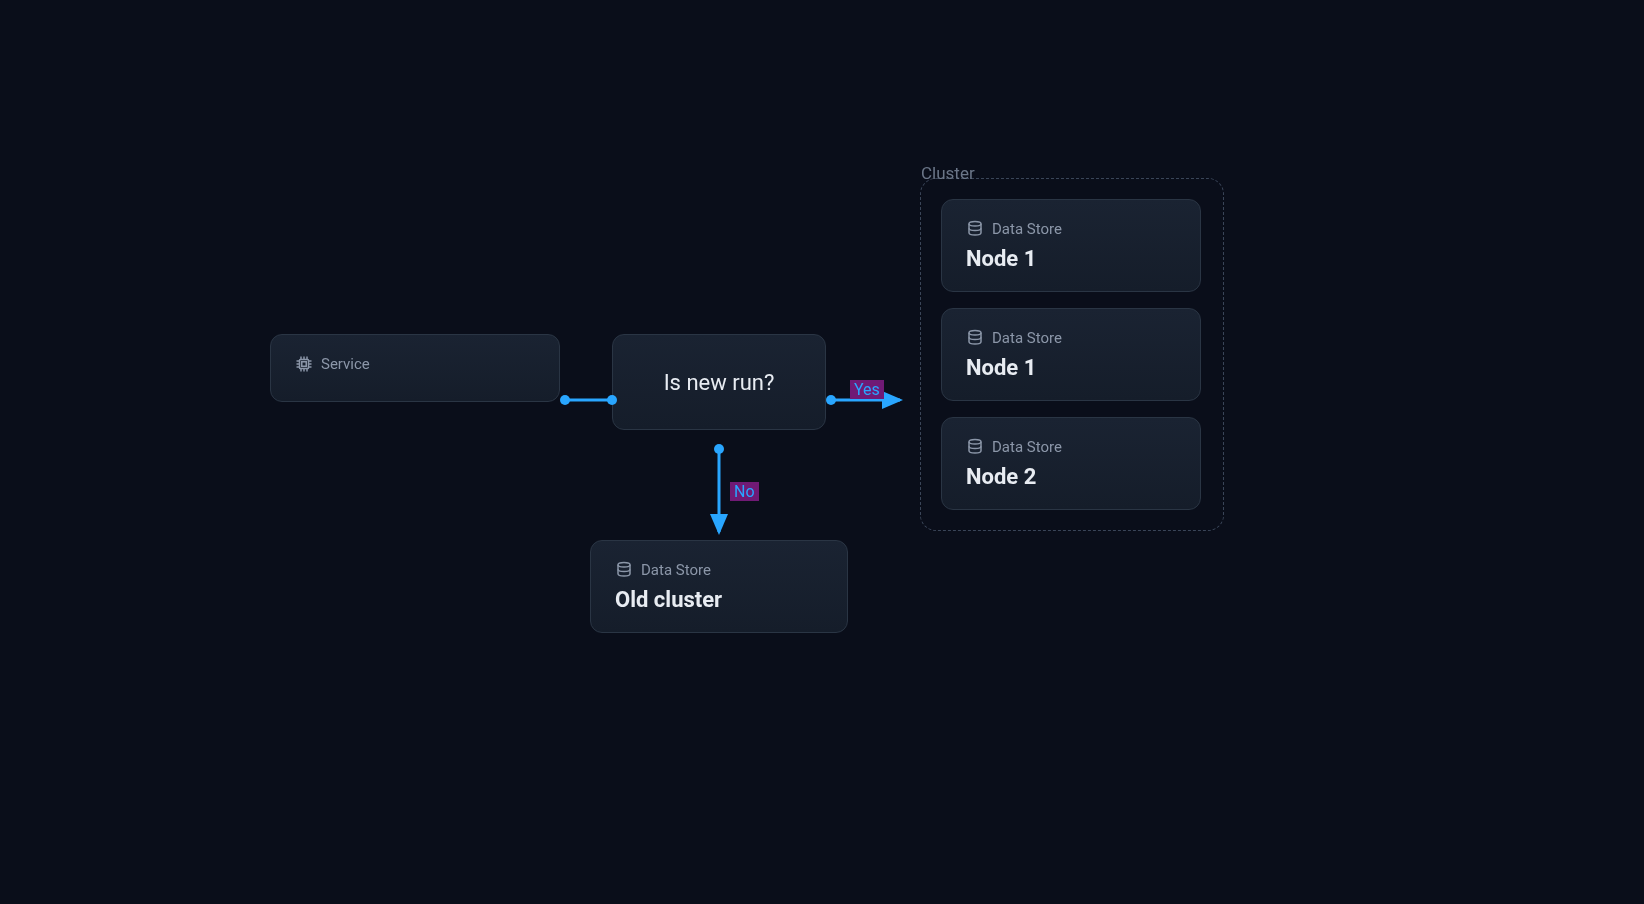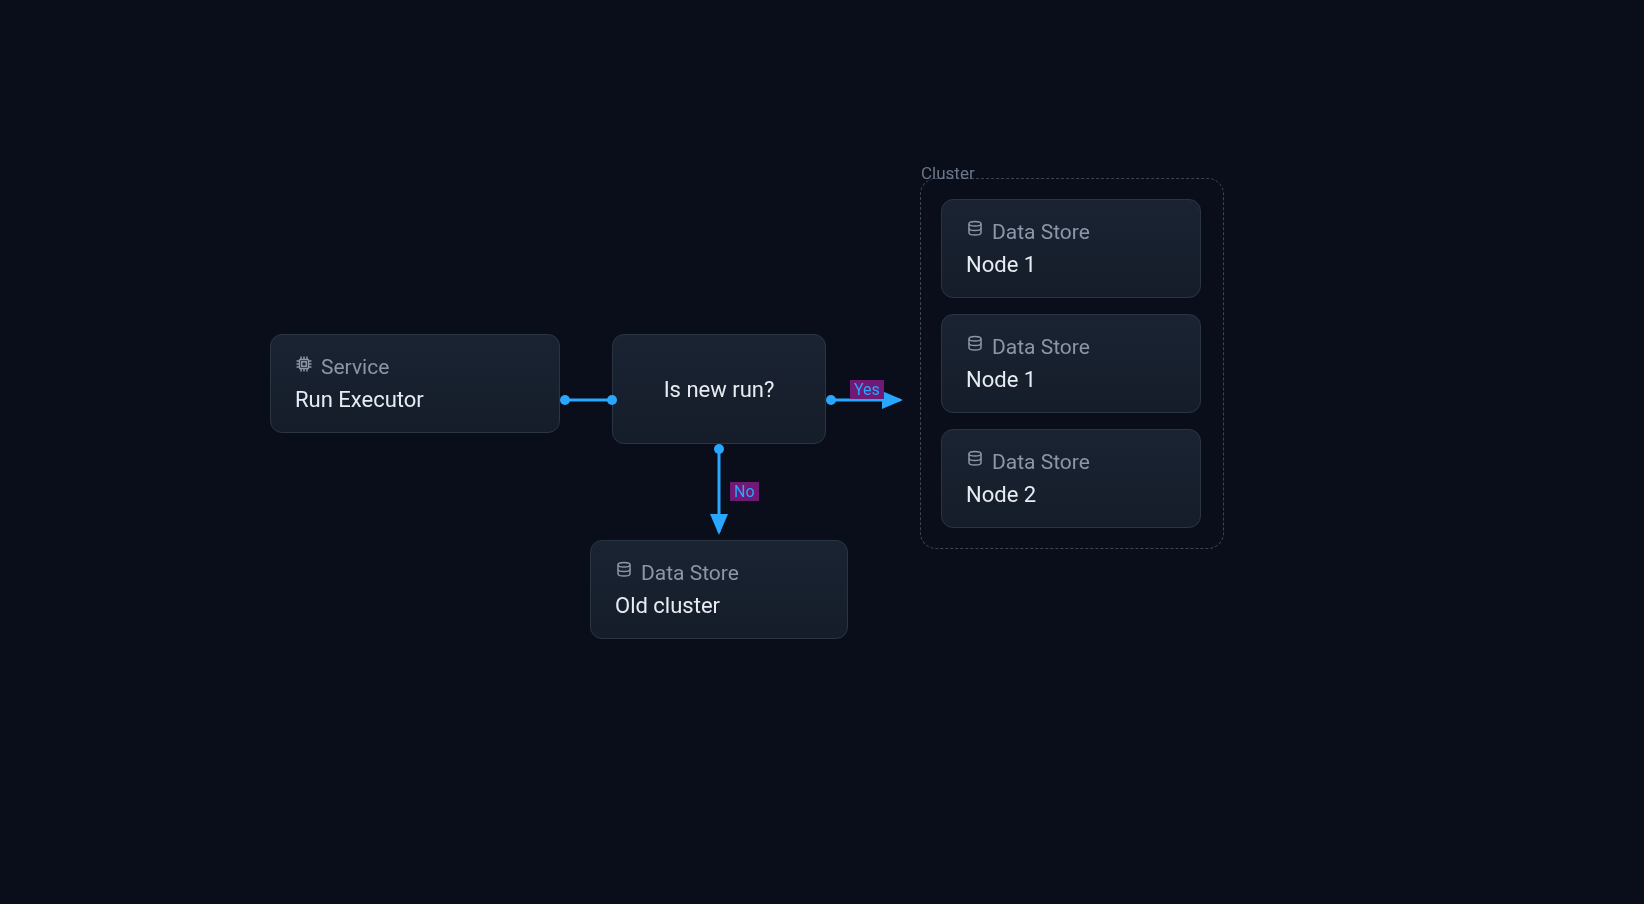--- a/index.html
+++ b/index.html
@@ -13,31 +13,31 @@
   }
   .node {
     position: absolute;
     background: linear-gradient(180deg, #1a2332 0%, #151d2a 100%);
     border: 1px solid #2a3544;
     border-radius: 12px;
     padding: 20px 24px;
   }
   .node-label {
     display: flex;
-    align-items: flex-start;
+    align-items: center;
     gap: 8px;
     color: #8b96a8;
-    font-size: 21px;
+    font-size: 15px;
     font-weight: 400;
     margin-bottom: 8px;
   }
   .node-title {
     color: #e8ecf2;
     font-size: 22px;
-    font-weight: 400;
+    font-weight: 700;
   }
   .decision {
     position: absolute;
     background: linear-gradient(180deg, #1a2332 0%, #151d2a 100%);
     border: 1px solid #2a3544;
     border-radius: 12px;
     padding: 32px 28px;
     display: flex;
     align-items: center;
     justify-content: center;
@@ -108,24 +108,23 @@
       <line x1="16" y1="2" x2="16" y2="6"></line>
       <line x1="8" y1="18" x2="8" y2="22"></line>
       <line x1="16" y1="18" x2="16" y2="22"></line>
       <line x1="2" y1="8" x2="6" y2="8"></line>
       <line x1="2" y1="16" x2="6" y2="16"></line>
       <line x1="18" y1="8" x2="22" y2="8"></line>
       <line x1="18" y1="16" x2="22" y2="16"></line>
     </svg>
     <span>Service</span>
   </div>
-  <div class="node-title">Run Executor</div>
 </div>
 
-<div class="decision" style="left:612px; top:334px; width:214px; height:110px;">
+<div class="decision" style="left:612px; top:334px; width:214px; height:96px;">
   <div class="decision-text">Is new run?</div>
 </div>
 
 <div class="node" style="left:590px; top:540px; width:258px;">
   <div class="node-label">
     <svg class="icon" viewBox="0 0 24 24" fill="none" stroke="#8b96a8" stroke-width="2">
       <ellipse cx="12" cy="5" rx="8" ry="3"></ellipse>
       <path d="M4 5v6c0 1.66 3.58 3 8 3s8-1.34 8-3V5"></path>
       <path d="M4 11v6c0 1.66 3.58 3 8 3s8-1.34 8-3v-6"></path>
     </svg>

